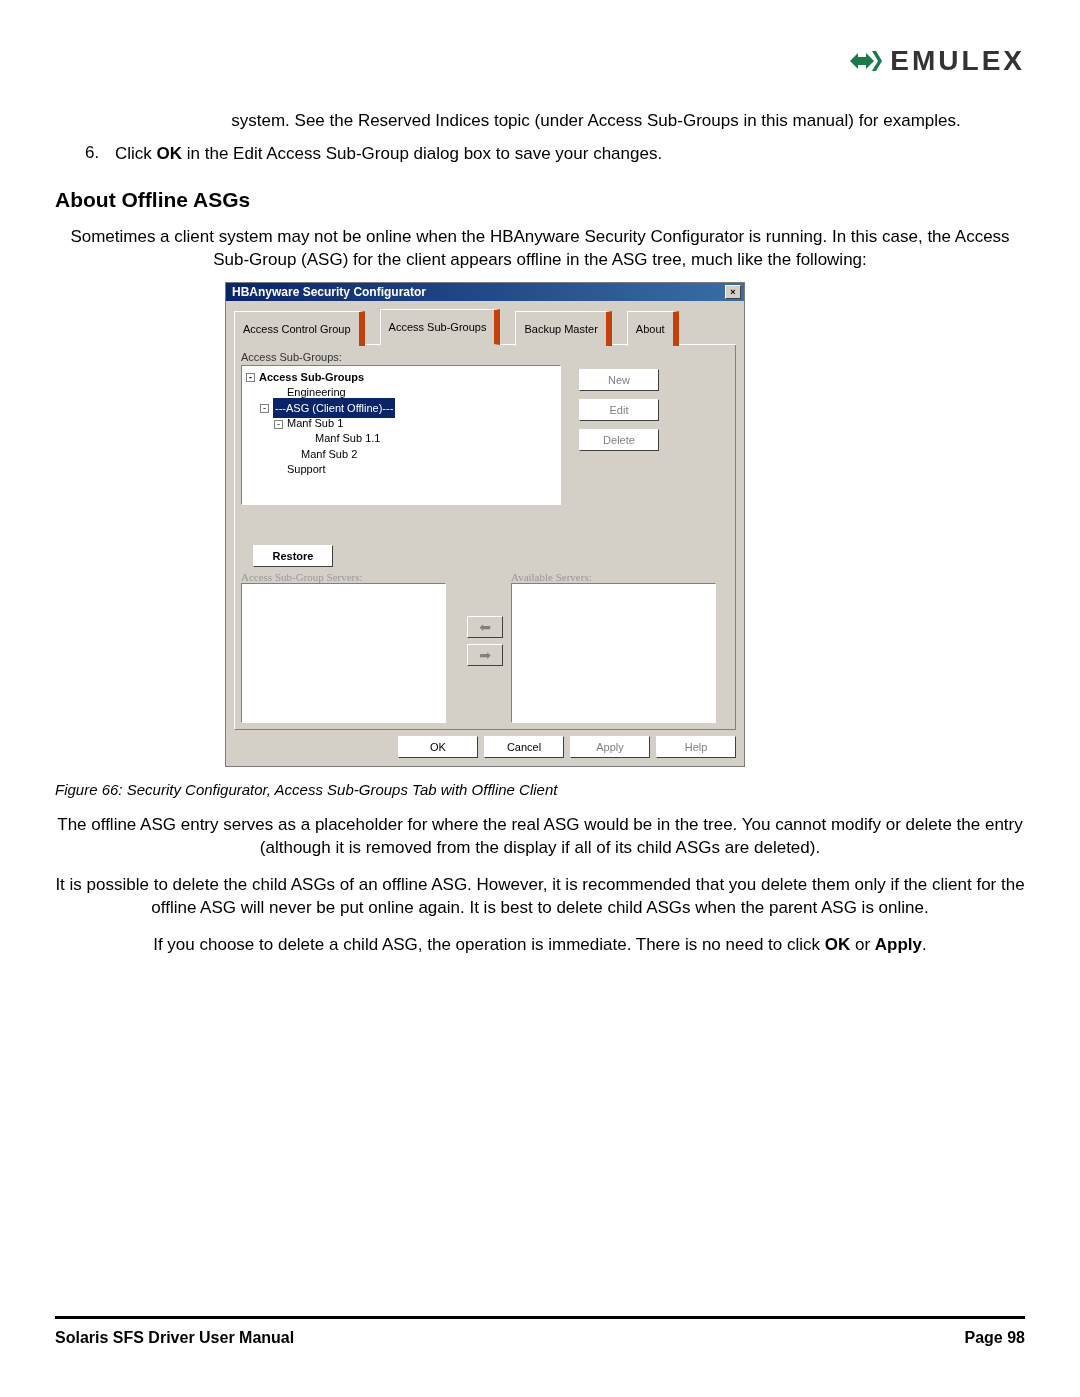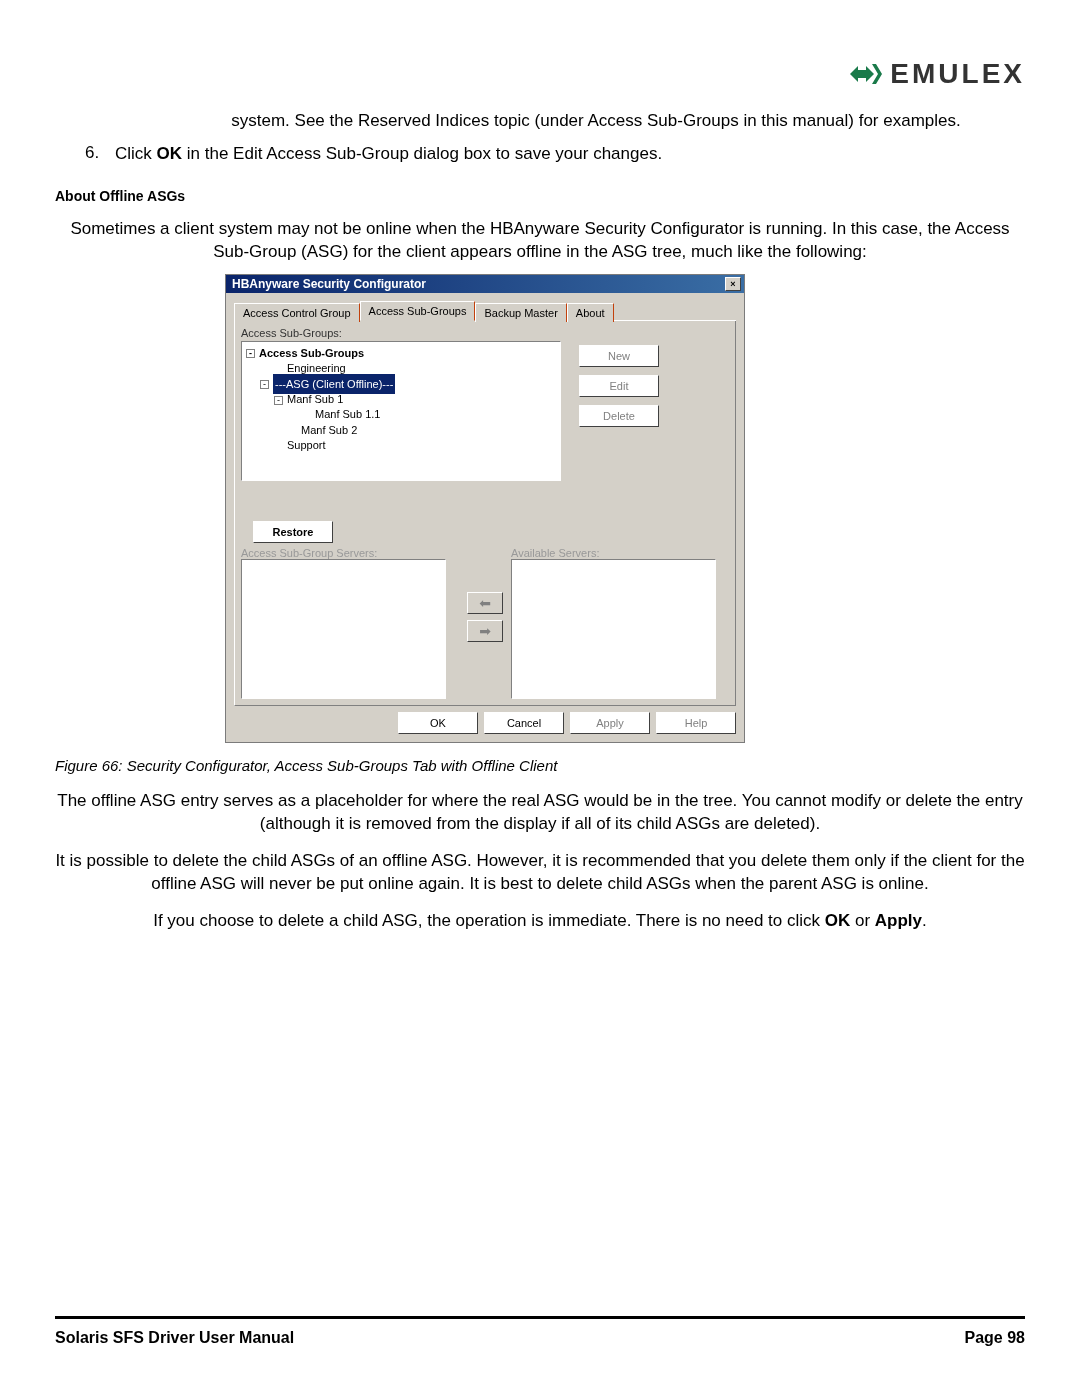--- a/index.html
+++ b/index.html
@@ -6,21 +6,21 @@
     body {
       width: 1080px;
       height: 1397px;
       background: #fff;
       font-family: Arial, Helvetica, sans-serif;
       position: relative;
       padding: 40px 55px 50px 55px;
     }
     .logo {
       position: absolute;
-      top: 58px;
+      top: 45px;
       right: 55px;
       display: flex;
       align-items: center;
       gap: 6px;
     }
     .logo-icon { width: 36px; height: 28px; }
     .logo-text {
       font-size: 28px;
       font-weight: bold;
       letter-spacing: 3px;
@@ -49,21 +49,21 @@
       width: 30px;
       font-size: 17px;
     }
     .list-txt {
       flex: 1;
       font-size: 17px;
       line-height: 1.35;
     }
     .list-txt b { font-weight: bold; }
     .h2 {
-      font-size: 14px;
+      font-size: 21px;
       font-weight: bold;
       margin-top: 22px;
       margin-bottom: 14px;
     }
     .fig-wrap {
       margin-left: 170px;
       margin-top: 8px;
       margin-bottom: 10px;
     }
     .figure {
@@ -98,26 +98,26 @@
       font-size: 9px;
       font-weight: bold;
       color: #000;
     }
     .tabs {
       margin: 8px 8px 0 8px;
       display: flex;
       border-bottom: 1px solid #fff;
     }
     .tab {
-      padding: 3px 8px;
+      padding: 11px 8px;
       background: #d4d0c8;
       border-top: 1px solid #fff;
       border-left: 1px solid #fff;
-      border-right: 1px solid #c2410c;
-      margin-right: 0px;
+      border-right: 6px solid #c2410c;
+      margin-right: 15px;
       font-size: 11px;
       position: relative;
     }
     .tab.active {
       background: #d4d0c8;
       z-index: 2;
       border-bottom: 1px solid #d4d0c8;
       margin-bottom: -1px;
     }
     .tab.inactive {
@@ -229,20 +229,21 @@
       font-size: 11px;
     }
     .servers-row {
       display: flex;
       margin-top: 4px;
       gap: 8px;
       align-items: flex-start;
     }
     .list-col {
       flex: 1;
+      font-family: Liberation Serif, serif;
     }
     .list-box {
       width: 205px;
       height: 140px;
       background: #fff;
       border-top: 1px solid #808080;
       border-left: 1px solid #808080;
       border-right: 1px solid #fff;
       border-bottom: 1px solid #fff;
     }

